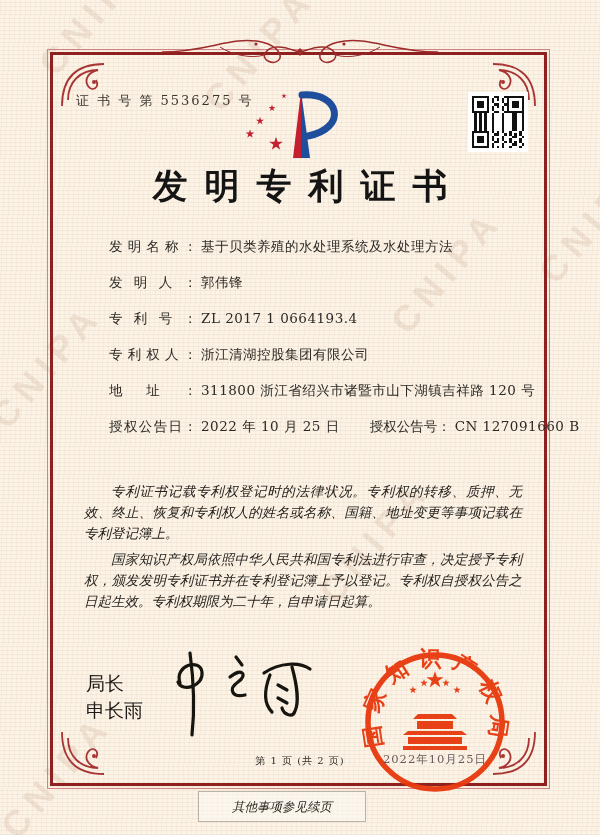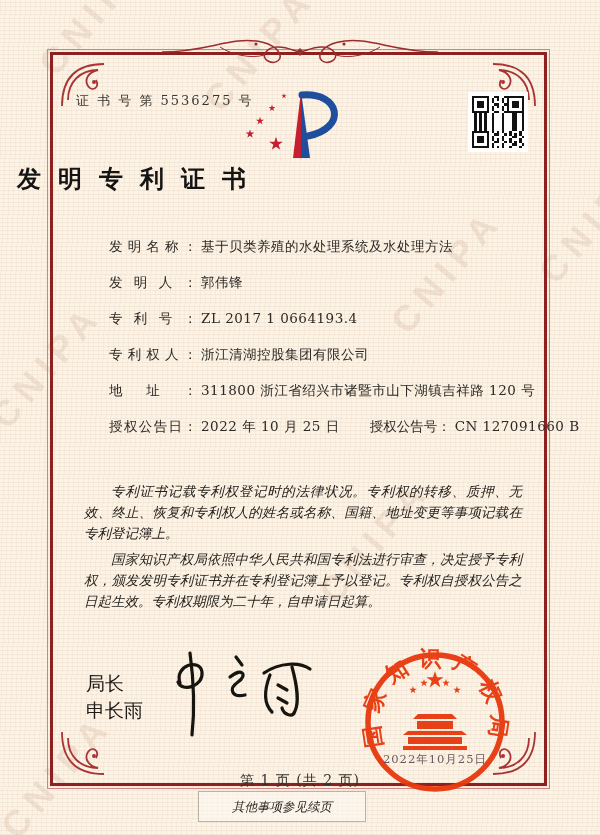--- a/index.html
+++ b/index.html
@@ -29,22 +29,22 @@
     position:absolute; left:76px; top:92px; font-size:13px;
     letter-spacing:2px; color:#3b3530; z-index:3;
   }
   .logo { position:absolute; left:226px; top:84px; z-index:3; }
   .qr {
     position:absolute; left:468px; top:92px; width:60px; height:60px;
     background:#fff; padding:4px; z-index:3;
   }
   .qr svg { width:100%; height:100%; shape-rendering:crispEdges; }
   .title {
-    position:absolute; left:0; top:163px; width:600px; text-align:left;
-    font-size:24px; font-weight:bold; color:#141414;
+    position:absolute; left:0; top:163px; width:600px; text-align:center;
+    font-size:35px; font-weight:bold; color:#141414;
     letter-spacing:17px; text-indent:17px; z-index:3;
   }
   .fields { position:absolute; left:85px; top:238px; width:445px; z-index:3;
     font-size:13.5px; color:#2d2a26; }
   .frow { line-height:16px; margin-bottom:20px; white-space:nowrap; }
   .flabel {
     display:inline-block; width:88px; vertical-align:top;
     text-align:justify; text-align-last:justify; color:#2d2a26;margin-left:24px;
   }
   .fvalue { letter-spacing:0.5px; margin-left:4px; }
@@ -58,21 +58,21 @@
   .director {
     position:absolute; left:86px; top:672px; z-index:3;
     font-family:Liberation Mono, monospace;
     font-size:19px; line-height:27px; color:#1d1a17;
   }
   .signature { position:absolute; left:152px; top:645px; z-index:4; }
   .seal { position:absolute; left:353px; top:640px; width:164px; height:164px;
     z-index:5; opacity:0.95; }
   .page-no {
     position:absolute; left:0; top:754px; width:600px; text-align:center;
-    font-size:14px; letter-spacing:1px; color:#33302b; z-index:3;margin-top:18px;
+    font-size:10px; letter-spacing:1px; color:#33302b; z-index:3;
   }
   .cont-box {
     position:absolute; left:198px; top:791px; width:168px; height:31px;
     border:1px solid #b9b2a6; background:rgba(255,253,248,0.45);
     text-align:center; line-height:29px; font-size:12.5px; font-style:italic;
     color:#2c2924; z-index:6;
   }
 </style>
 </head>
 <body>

